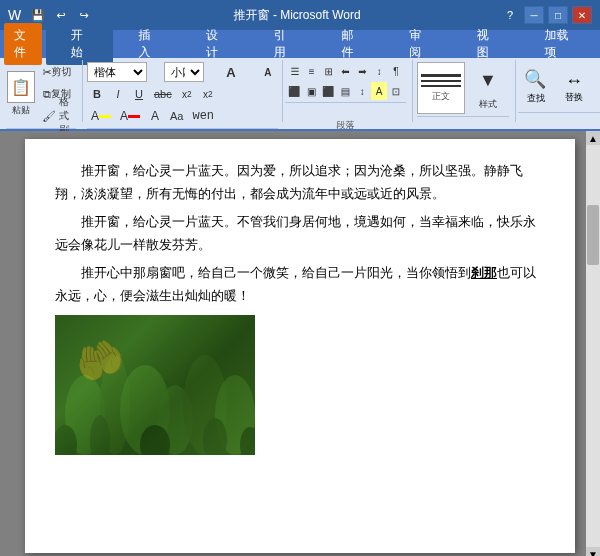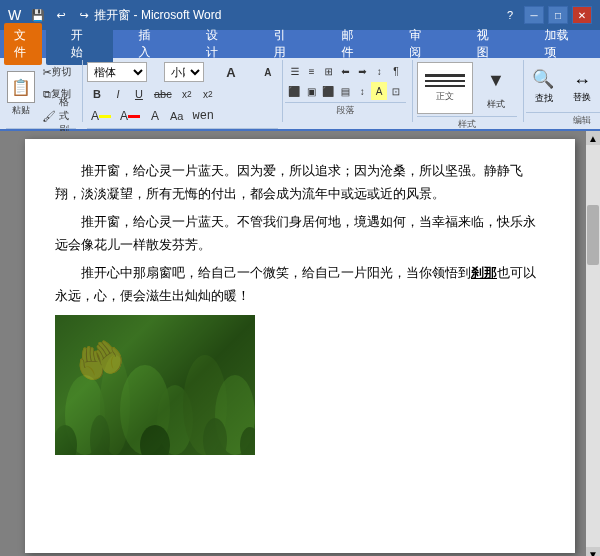--- a/index.html
+++ b/index.html
@@ -10,21 +10,21 @@
       height: 30px;
       background: #2e5f9e;
       display: flex;
       align-items: center;
       justify-content: space-between;
       padding: 0 8px;
       color: white;
       font-size: 12px;
     }
     .title-bar-left { display: flex; align-items: center; gap: 4px; }
-    .title-bar-title { flex: 1; text-align: left; font-size: 12px; color: white; }
+    .title-bar-title { flex: 1; text-align: center; font-size: 12px; color: white; }
     .title-bar-controls { display: flex; gap: 4px; }
     .title-btn {
       width: 20px; height: 18px;
       background: #4a7bbf;
       border: 1px solid #3a6aaf;
       color: white;
       font-size: 10px;
       display: flex; align-items: center; justify-content: center;
       cursor: pointer;
     }
@@ -144,21 +144,21 @@
       font-size: 18px;
     }
 
     .ribbon-group-label {
       font-size: 9px;
       color: #555;
       text-align: center;
       width: 100%;
       border-top: 1px solid #b0c4de;
       margin-top: 2px;
-      padding-top: 1px;
+      padding-top: 16px;
     }
 
     .group-with-label {
       display: flex;
       flex-direction: column;
       align-items: center;
       border-right: 1px solid #b0c4de;
       padding: 2px 6px 0 2px;
       height: 62px;
     }
@@ -260,21 +260,21 @@
       width: 18px; height: 18px;
       background: transparent;
       border: 1px solid transparent;
       cursor: pointer;
       display: flex; align-items: center; justify-content: center;
       font-size: 10px;
       color: #333;
     }
 
     .style-box {
-      width: 56px; height: 52px;
+      width: 48px; height: 52px;
       border: 1px solid #aaa;
       background: white;
       display: flex;
       flex-direction: column;
       align-items: center;
       justify-content: center;
       font-size: 10px;
       cursor: pointer;
       gap: 1px;
     }

